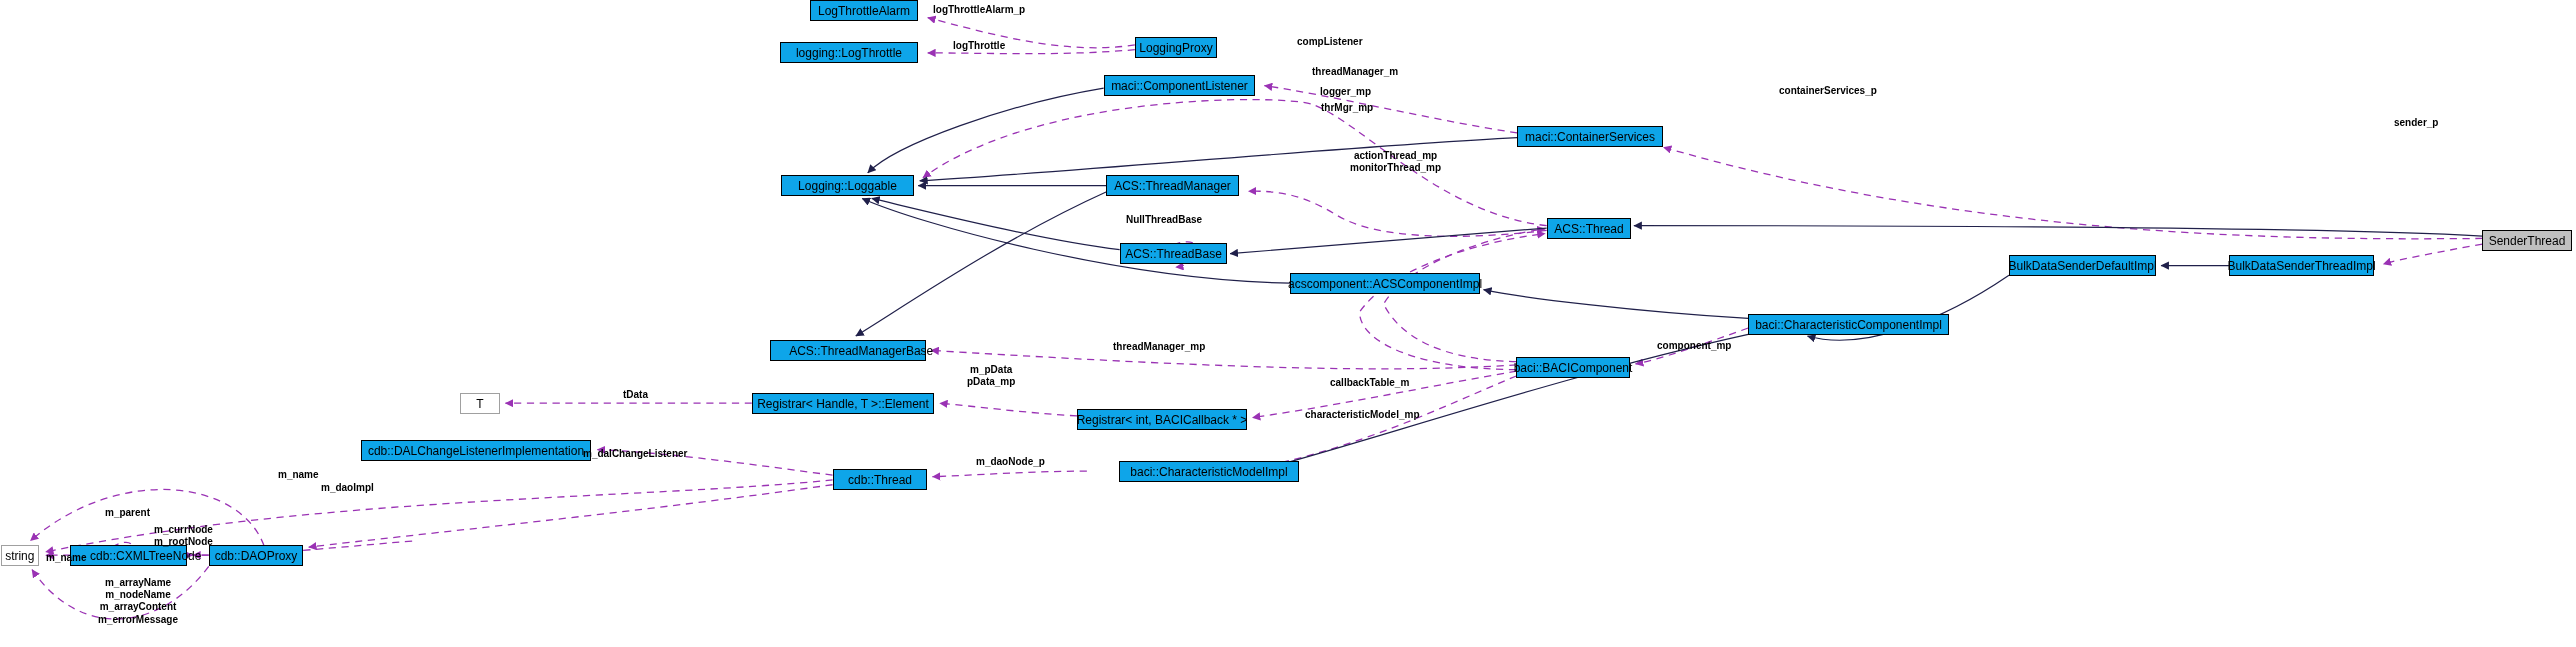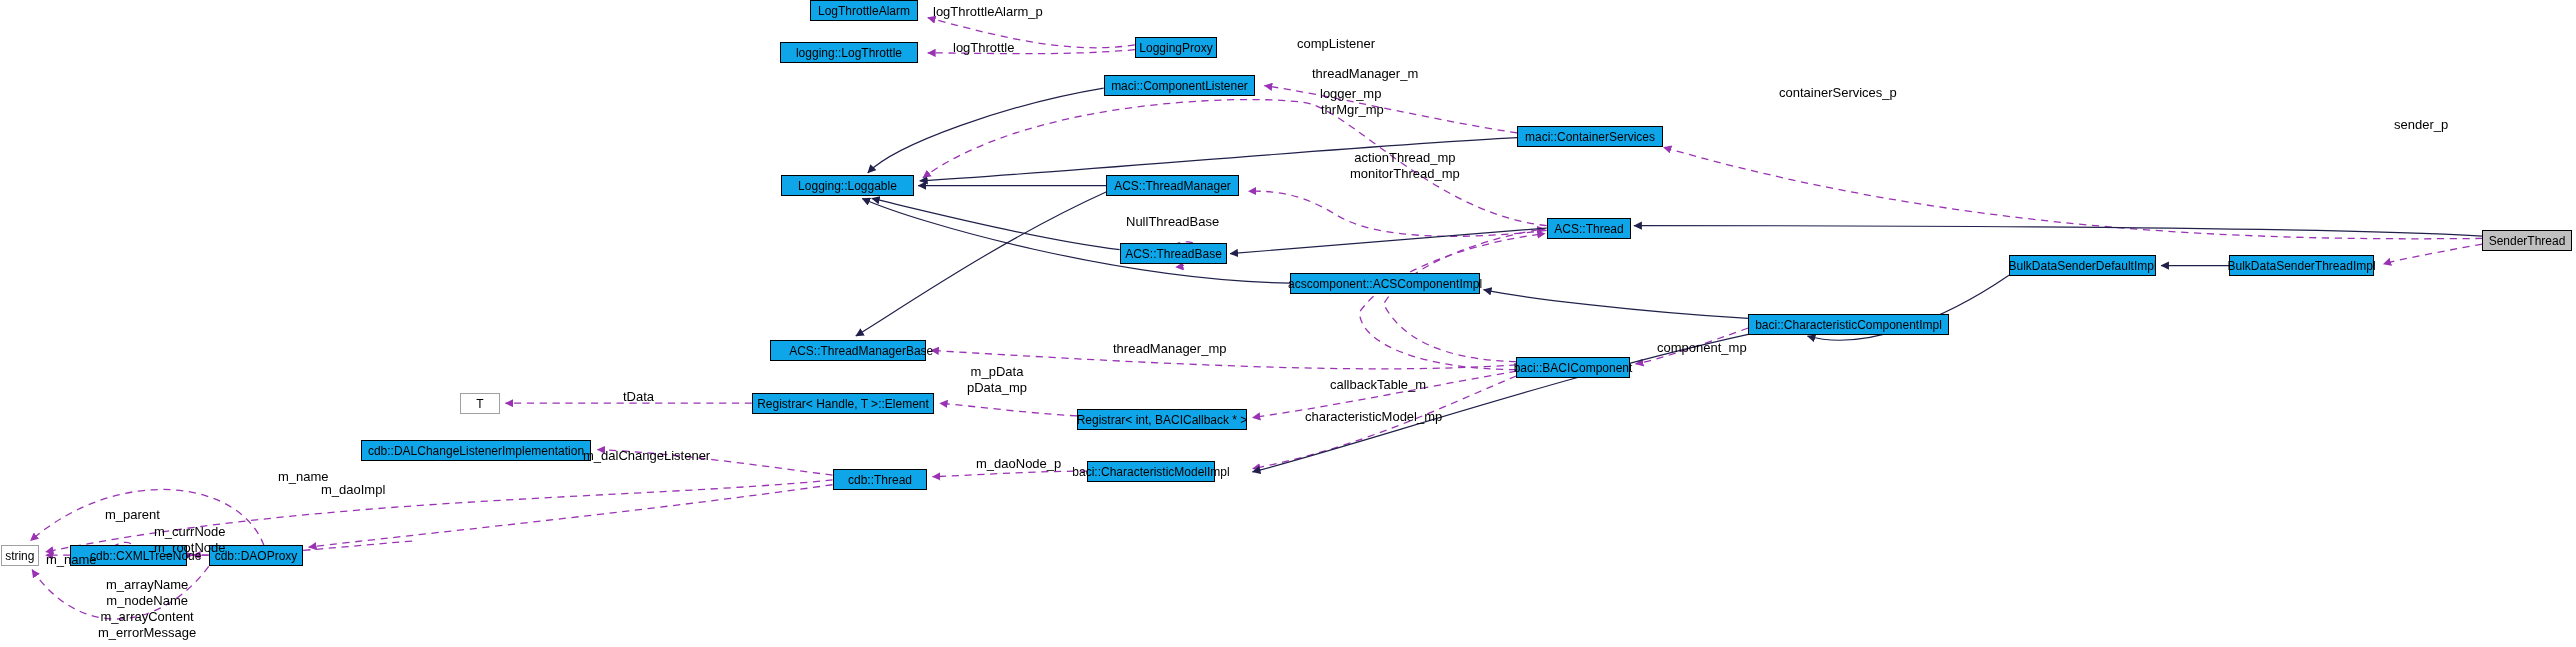--- a/index.html
+++ b/index.html
@@ -48,26 +48,27 @@
   .uml-node.highlight {
     background: #c0c0c0;
     border: 0.8px solid #000000;
   }
   .uml-node.plain {
     background: #ffffff;
     border: 0.8px solid #a0a0a0;
   }
   .edge-label {
     position: absolute;
-    font-size: 13px;
+    font-size: 10px;
     color: #000000;
     white-space: nowrap;
     line-height: 1.18;
     text-align: center;
     background: transparent;
+    font-weight: bold;
   }
   .edge-label.multi {
     line-height: 1.22;
   }
 </style>
 </head>
 <body>
 
 <div id="diagram-root">
 
@@ -141,21 +142,21 @@
     <div class="uml-node" style="left:2009px; top:255px; width:147px;">BulkDataSenderDefaultImpl</div>
     <div class="uml-node" style="left:2229px; top:255px; width:145px;">BulkDataSenderThreadImpl</div>
     <div class="uml-node" style="left:1290px; top:273px; width:190px;">acscomponent::ACSComponentImpl</div>
     <div class="uml-node" style="left:1748px; top:314px; width:201px;">baci::CharacteristicComponentImpl</div>
     <div class="uml-node" style="left:770px;  top:340px; width:156px;padding-left:32px;">ACS::ThreadManagerBase</div>
     <div class="uml-node" style="left:1516px; top:357px; width:114px;">baci::BACIComponent</div>
     <div class="uml-node plain" style="left:460px;  top:393px; width:40px;">T</div>
     <div class="uml-node" style="left:752px;  top:393px; width:182px;">Registrar&lt; Handle, T &gt;::Element</div>
     <div class="uml-node" style="left:1077px; top:409px; width:170px;">Registrar&lt; int, BACICallback * &gt;</div>
     <div class="uml-node" style="left:361px; top:440px; width:230px;">cdb::DALChangeListenerImplementation</div>
-    <div class="uml-node" style="left:1087px; top:461px; width:128px;text-align:right;">baci::CharacteristicModelImpl</div>
+    <div class="uml-node" style="left:1119px; top:461px; width:180px;text-align:right;">baci::CharacteristicModelImpl</div>
     <div class="uml-node" style="left:833px; top:469px; width:94px;">cdb::Thread</div>
     <div class="uml-node plain" style="left:0.8px;    top:545px; width:38px;">string</div>
     <div class="uml-node" style="left:70px;   top:545px; width:117px;padding-left:40px;">cdb::CXMLTreeNode</div>
     <div class="uml-node" style="left:209px;  top:545px; width:94px;">cdb::DAOProxy</div>
 
     <div class="edge-label" style="left:933px; top:4px;">logThrottleAlarm_p</div>
     <div class="edge-label" style="left:953px; top:40px;">logThrottle</div>
     <div class="edge-label" style="left:1297px; top:36px;">compListener</div>
     <div class="edge-label" style="left:1312px; top:66px;">threadManager_m</div>
     <div class="edge-label" style="left:1320px; top:86px;">logger_mp</div>

